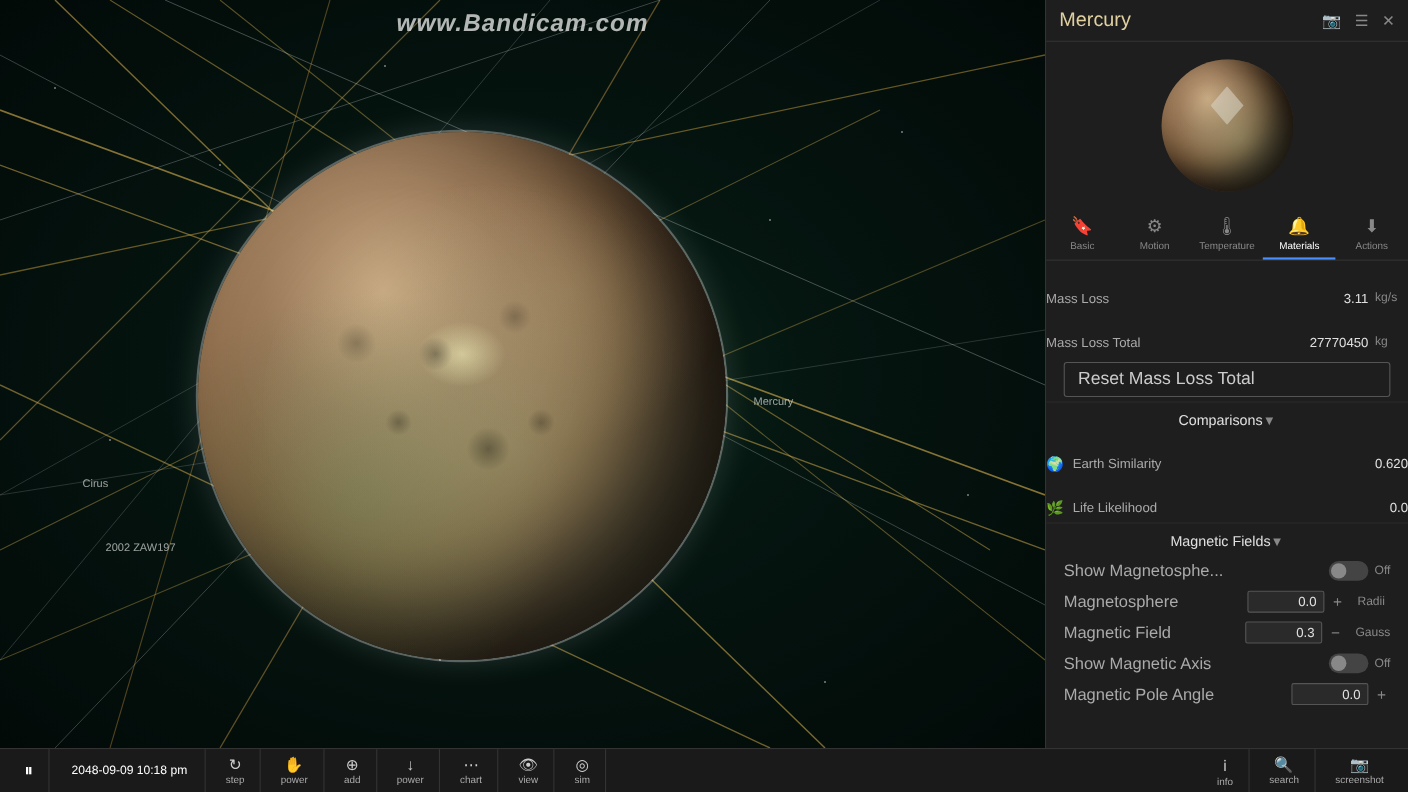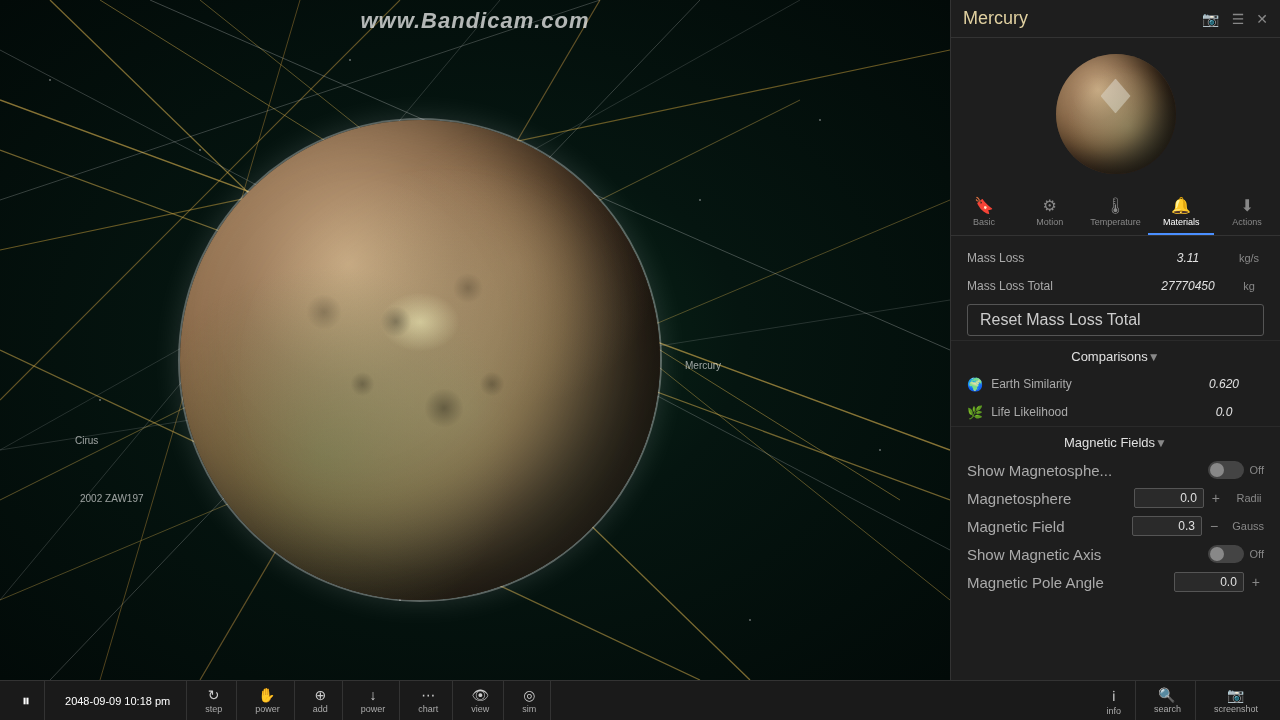--- a/index.html
+++ b/index.html
@@ -116,21 +116,21 @@
     
     .space-label {
       position: absolute;
       color: rgba(255,255,255,0.6);
       font-size: 10px;
       z-index: 3;
     }
 
     #label-mercury { left: 685px; top: 360px; }
     #label-cirus { left: 75px; top: 435px; }
-    #label-2002 { left: 80px; top: 493px; }
+    #label-2002 { left: 96px; top: 493px; }
 
     
     #watermark {
       position: absolute;
       top: 8px;
       left: 50%;
       transform: translateX(-50%);
       color: rgba(255,255,255,0.7);
       font-size: 22px;
       font-weight: bold;
@@ -340,44 +340,43 @@
     }
 
     #panel-content::-webkit-scrollbar { width: 4px; }
     #panel-content::-webkit-scrollbar-track { background: #1e1e1e; }
     #panel-content::-webkit-scrollbar-thumb { background: #444; border-radius: 2px; }
 
     
     .data-row {
       display: flex;
       align-items: center;
-      padding: 4px 16px;
+      padding: 4px 0;
       min-height: 28px;
+      margin-top: 12px;
     }
 
     .data-label {
       color: #aaa;
       font-size: 12px;
       flex: 1;
     }
 
     .data-value {
       color: #e0e0e0;
       font-size: 12px;
-      text-align: center;
+      text-align: right;
       min-width: 80px;
-      font-style: italic;
     }
 
     .data-unit {
       color: #888;
       font-size: 11px;
       margin-left: 6px;
       min-width: 30px;
-      text-align: center;
     }
 
     
     .reset-btn {
       margin: 4px 16px;
       padding: 6px 12px;
       background: transparent;
       border: 1px solid #555;
       color: #ccc;
       font-size: 16px;

